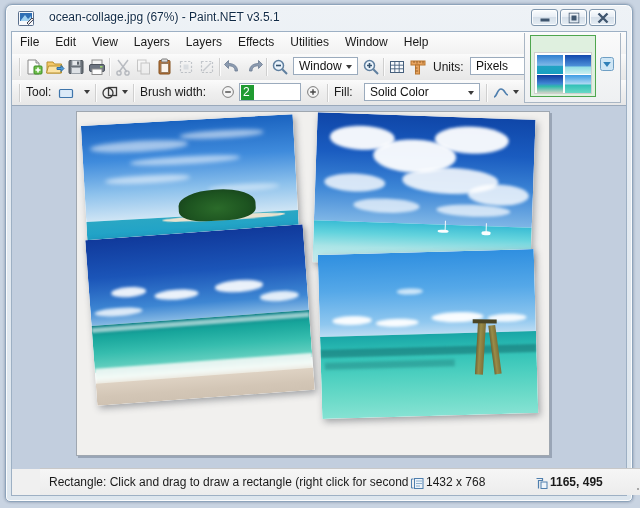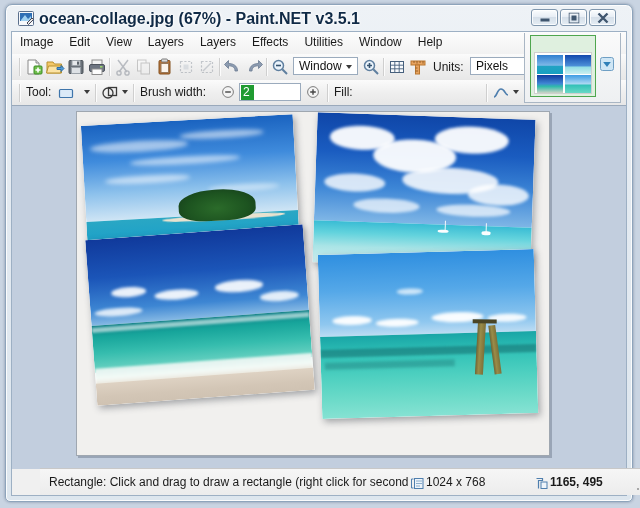--- a/index.html
+++ b/index.html
@@ -27,25 +27,24 @@
   }
 
   
   #titlebar{
     position:absolute;left:0;top:0;width:100%;height:26px;
   }
   #titleicon{
     position:absolute;left:12px;top:6px;width:16px;height:15px;
   }
   #titletext{
-    position:absolute;left:33px;top:5px;
-    font-size:16px;color:#102a46;
+    position:absolute;left:43px;top:5px;
+    font-size:12px;color:#102a46;
     white-space:nowrap;
     text-shadow:0 0 2px #fff,0 0 3px #fff,0 0 4px #fff;
-    font-weight:bold;
   }
   .wbtn{
     position:absolute;top:4px;width:27px;height:17px;
     border:1px solid #7f96ad;border-radius:3px;
     background:linear-gradient(180deg,#fbfdfe 0%,#e8eef5 45%,#d5dfe9 50%,#e5edf4 100%);
     box-shadow:inset 0 0 0 1px rgba(255,255,255,.8);
     box-sizing:border-box;cursor:default;
   }
   #btnMin{right:74px;}
   #btnMax{right:45px;}
@@ -254,21 +253,21 @@
     <div class="wbtn" id="btnClose">
       <svg width="12" height="11" viewBox="0 0 12 11">
         <path d="M1.5 1 L10.5 10 M10.5 1 L1.5 10" stroke="#40566f" stroke-width="2.4" fill="none"></path>
       </svg>
     </div>
   </div>
 
   <div id="frameInner">
 
     <div id="menubar">
-      <div class="menuitem"><span>Image</span></div>
+      <div class="menuitem"><span>File</span></div>
       <div class="menuitem"><span>Edit</span></div>
       <div class="menuitem"><span>View</span></div>
       <div class="menuitem"><span>Layers</span></div>
       <div class="menuitem"><span>Layers</span></div>
       <div class="menuitem"><span>Effects</span></div>
       <div class="menuitem"><span>Utilities</span></div>
       <div class="menuitem"><span>Window</span></div>
       <div class="menuitem"><span>Help</span></div>
     </div>
 
@@ -436,20 +435,24 @@
 
       <div class="tbtn" style="left:293px;width:16px;top:4px;height:16px;">
         <svg width="16" height="16" viewBox="0 0 16 16">
           <circle cx="8" cy="8" r="5.4" fill="#f4f4f4" stroke="#7d7d7d"></circle>
           <path d="M5.2 8 h5.6 M8 5.2 v5.6" stroke="#444" stroke-width="1.4"></path>
         </svg>
       </div>
       <div class="sep" style="left:315px;"></div>
 
       <span class="tlabel" style="left:322px;top:5px;">Fill:</span>
+      <div class="combo" id="fillCombo" style="left:352px;top:3px;width:116px;">
+        <span class="ctext">Solid Color</span>
+        <span class="carrow"></span>
+      </div>
       <div class="sep" style="left:474px;"></div>
 
       <div class="tbtn" style="left:479px;">
         <svg width="20" height="20" viewBox="0 0 20 20">
           <path d="M3 14 C6 14 6 6 10 6 C14 6 14 12 17 12" fill="none" stroke="#4f7fae" stroke-width="1.7"></path>
         </svg>
       </div>
       <span class="smallarrow" style="left:501px;top:10px;"></span>
 
       <div class="tbtn" style="left:511px;">
@@ -555,21 +558,21 @@
     <div id="statusbar">
       <span id="statustext">Rectangle: Click and drag to draw a rectangle (right click for second</span>
 
       <span id="sizeicon">
         <svg width="13" height="13" viewBox="0 0 13 13">
           <rect x="3.5" y="1.5" width="8.5" height="10" fill="#eef4fa" stroke="#4f7fae"></rect>
           <path d="M0.5 2 v9 M0.5 2 h2 M0.5 11 h2" stroke="#4f7fae" stroke-width="1"></path>
           <path d="M5 4 h6 M5 6.5 h6 M5 9 h4" stroke="#7fa6c8" stroke-width=".9"></path>
         </svg>
       </span>
-      <span id="sizetext">1024 x 768</span>
+      <span id="sizetext">1432 x 768</span>
 
       <span id="posicon">
         <svg width="13" height="13" viewBox="0 0 13 13">
           <path d="M1.5 1.5 h6 v2 h-4 v8" fill="none" stroke="#4f7fae" stroke-width="1.2"></path>
           <rect x="6" y="5" width="6" height="6.5" fill="#eef4fa" stroke="#4f7fae"></rect>
         </svg>
       </span>
       <span id="postext">1165, 495</span>
 
       <span id="grip">

